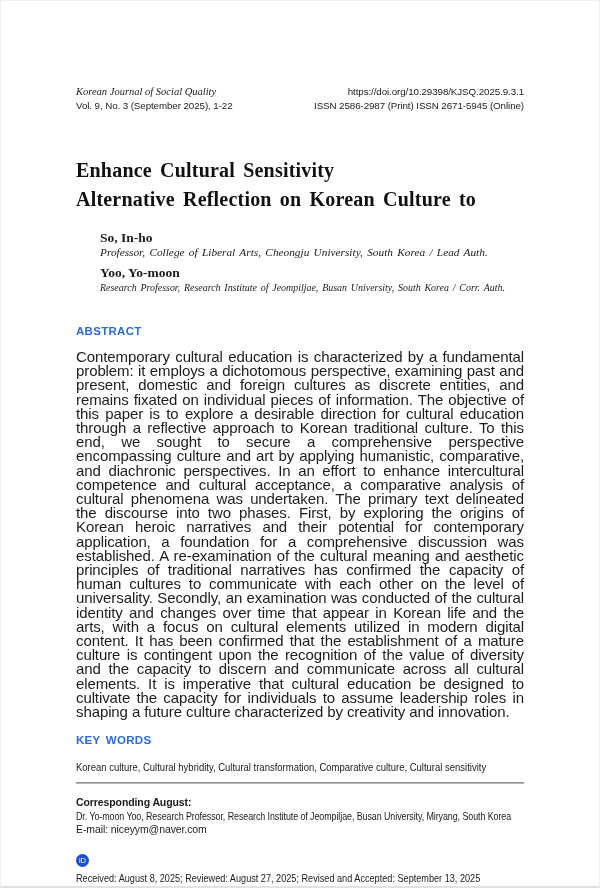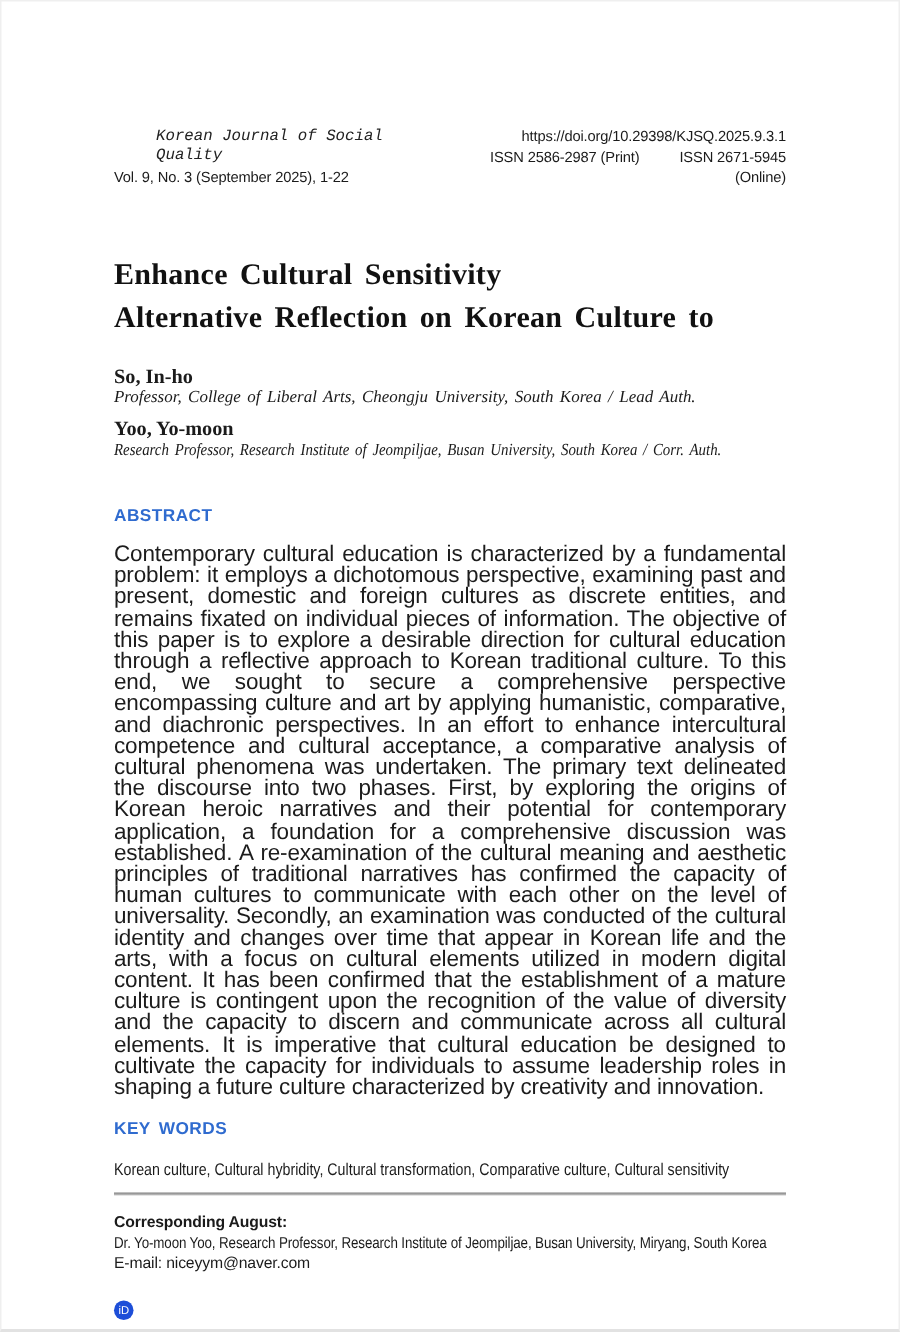--- a/index.html
+++ b/index.html
@@ -10,35 +10,35 @@
     background:#ffffff;
     border:1px solid #efefef;
     border-bottom:2px solid #e2e2e2;
     padding:84px 75px 0 75px;
     overflow:hidden;
     color:#1b1b1b;
     font-family:"Liberation Sans", sans-serif;
   }
   
   .header { display:flex; justify-content:space-between; align-items:flex-start; line-height:13px; }
-  .journal-name { font-family:Liberation Mono, monospace; font-style:italic; font-size:10.5px; color:#222;margin-left:28px; }
+  .journal-name { font-family:Liberation Serif, serif; font-style:italic; font-size:10.5px; color:#222; }
   .vol-info { font-size:9.8px; margin-top:1px; letter-spacing:-0.1px; }
   .header-right { text-align:right; font-size:9.8px; letter-spacing:-0.1px; }
   .issn-line { margin-top:1px; }
-  .issn-online { margin-left:24px;text-align:right; }
+  .issn-online { margin-left:0;text-align:right; }
   
   .title {
     margin:44px 0 0 0;
     font-family:"Liberation Serif", serif;
     font-weight:bold; font-size:20px; line-height:29px;
     color:#111; word-spacing:3px; letter-spacing:0.2px;
   }
   .title .tline { display:block; white-space:nowrap; }
   
-  .authors { margin-top:16px; }
+  .authors { margin-top:16px;margin-left:24px; }
   .author + .author { margin-top:5px; }
   .author-name { font-family:"Liberation Serif", serif; font-weight:bold; font-size:13.5px; line-height:15px; }
   .author-affil { font-family:"Liberation Serif", serif; font-style:italic; font-size:11.3px; line-height:15px; word-spacing:1.5px; }
   .fit { display:block; white-space:nowrap; transform-origin:0 50%; }
   .affil-2 { transform:scaleX(0.88); }
   
   .section-heading {
     font-weight:bold; font-size:11.5px; line-height:13px;
     color:#2f6bcf; letter-spacing:0.3px; word-spacing:2px;
   }

